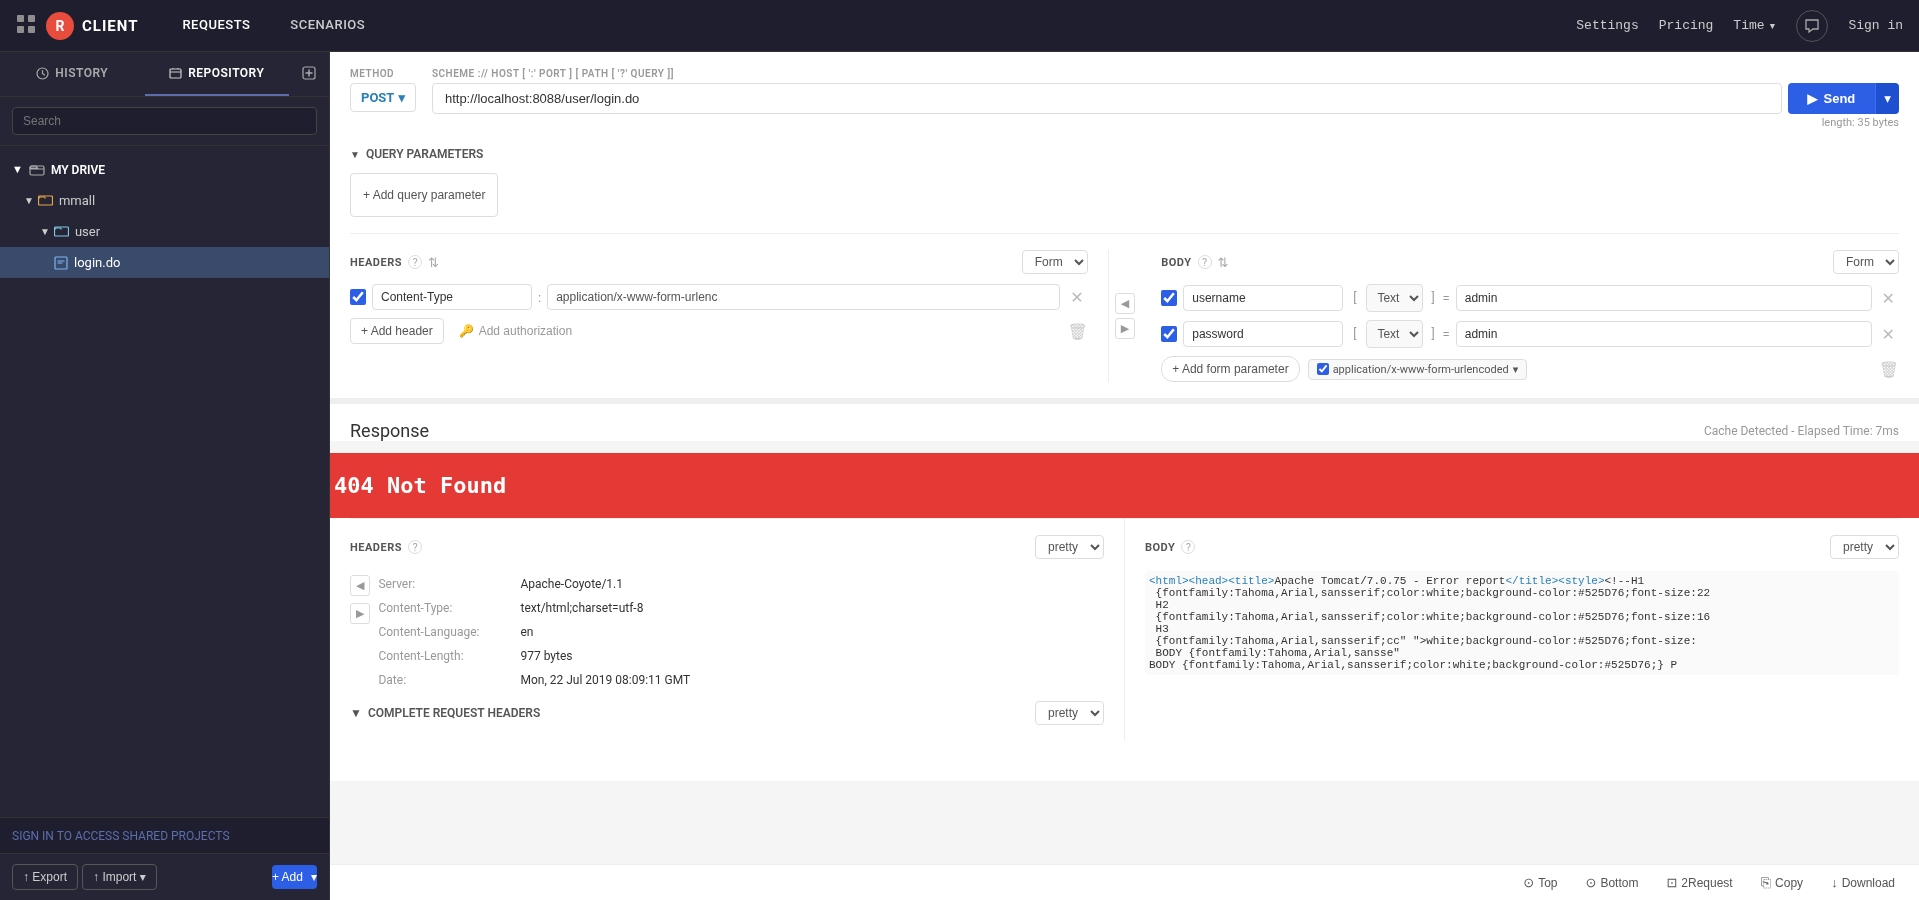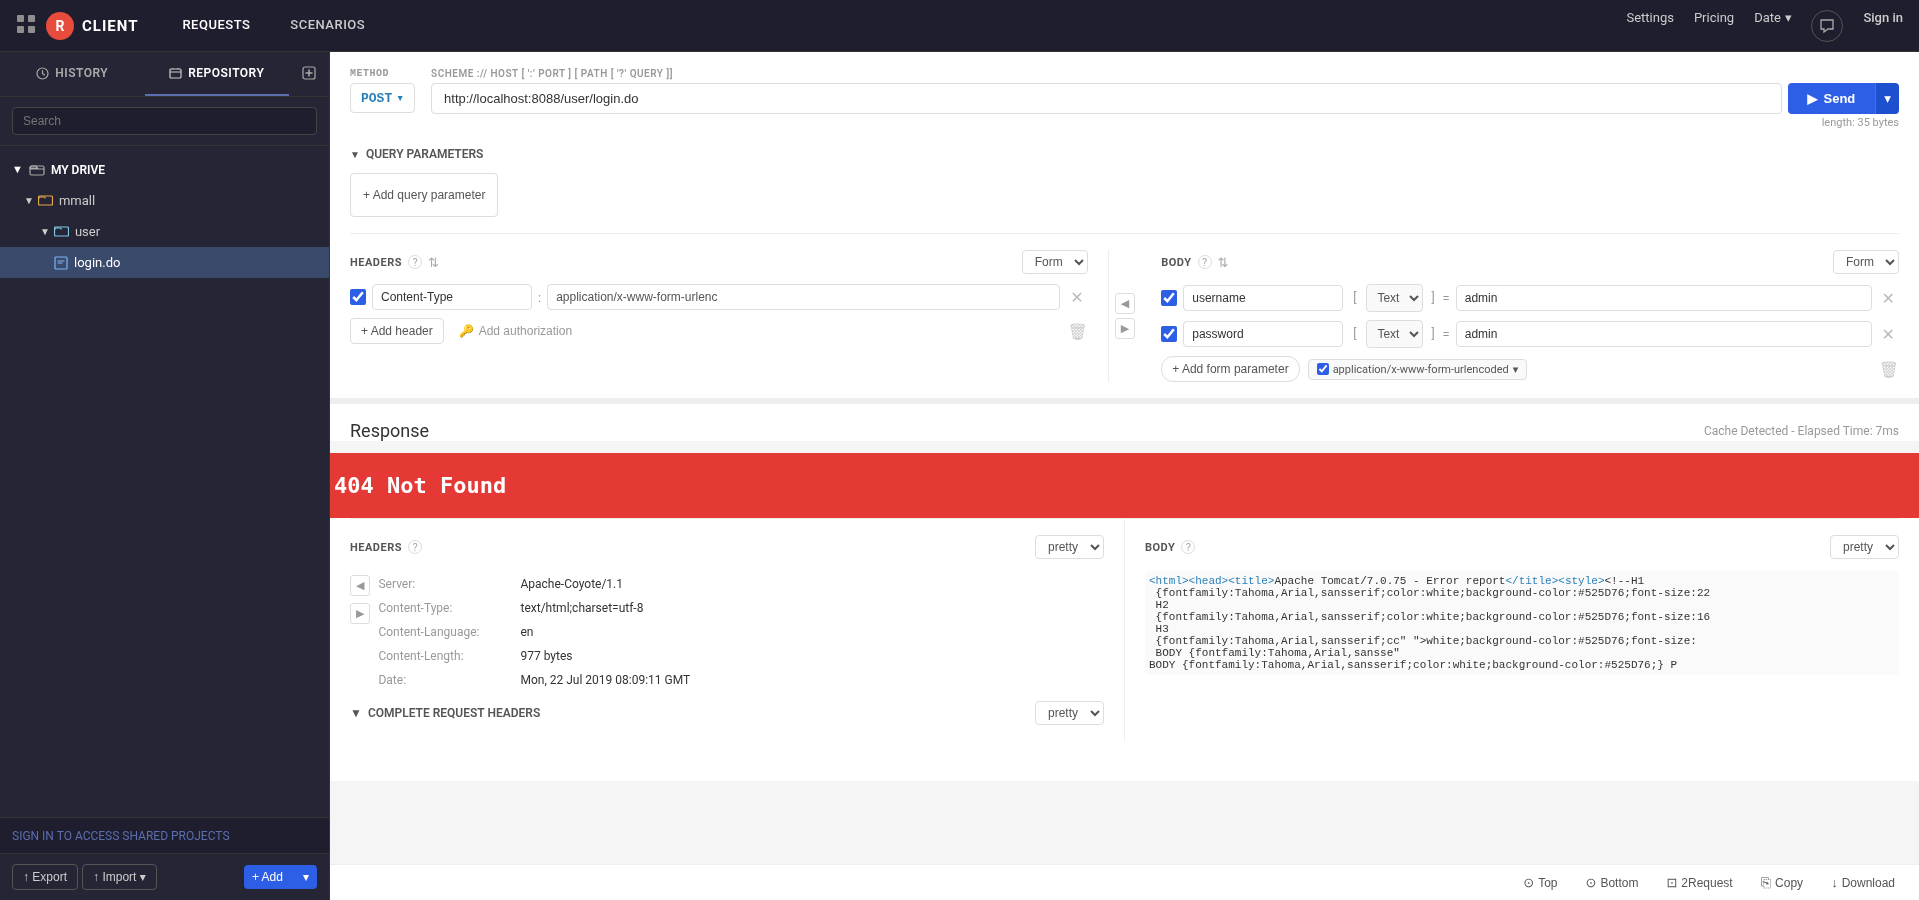--- a/index.html
+++ b/index.html
@@ -22,21 +22,21 @@
     }
     .top-nav .logo .app-name { font-weight: bold; font-size: 15px; letter-spacing: 1px; }
     .top-nav .nav-links { display: flex; gap: 0; }
     .top-nav .nav-link {
       padding: 0 20px; height: 60px; display: flex; align-items: center;
       color: #ccc; font-size: 13px; font-weight: 500; letter-spacing: 0.5px;
       cursor: pointer; text-transform: uppercase;
       border-bottom: 3px solid transparent;
     }
     .top-nav .nav-link.active { color: #fff; border-bottom: 3px solid #5b6eae; }
-    .top-nav .right-links { margin-left: auto; display: flex; align-items: flex-start; gap: 20px; }
+    .top-nav .right-links { margin-left: auto; display: flex; align-items: center; gap: 20px; font-family: Liberation Mono, monospace; }
     .top-nav .right-links .rl-item { color: #ccc; font-size: 13px; cursor: pointer; display: flex; align-items: center; gap: 4px; }
     .top-nav .right-links .chat-icon {
       width: 32px; height: 32px; border: 1px solid #555; border-radius: 50%;
       display: flex; align-items: center; justify-content: center; cursor: pointer;
     }
     .top-nav .right-links .sign-in { font-weight: 500; }
 
     
     .main-layout { display: flex; height: calc(100vh - 52px); }
 
@@ -57,21 +57,21 @@
     }
     .sidebar-content { flex: 1; overflow-y: auto; padding: 8px 0; }
     .tree-item { display: flex; align-items: center; padding: 6px 12px; cursor: pointer; color: #ccc; font-size: 13px; }
     .tree-item.active { background: #3a4a6b; color: #fff; }
     .tree-item .arrow { margin-right: 4px; font-size: 11px; }
     .tree-item .item-more { margin-left: auto; opacity: 0; font-size: 16px; }
     .sidebar-footer { padding: 10px 12px; border-top: 1px solid #333; background: #1e1e2e; }
     .sidebar-footer .sign-in-prompt { color: #5b6eae; font-size: 12px; cursor: pointer; }
     .sidebar-bottom { display: flex; align-items: center; justify-content: space-between; padding: 10px 12px; border-top: 1px solid #333; }
     .sidebar-bottom .btn-export-import { background: none; border: 1px solid #555; color: #ccc; padding: 5px 10px; border-radius: 4px; cursor: pointer; font-size: 12px; }
-    .sidebar-bottom .btn-add { background: #2c5fe6; color: #fff; border: none; padding: 5px 8px; border-radius: 4px; cursor: pointer; font-size: 12px; display: flex; align-items: center; gap: 20px; }
+    .sidebar-bottom .btn-add { background: #2c5fe6; color: #fff; border: none; padding: 5px 0; border-radius: 4px; cursor: pointer; font-size: 12px; display: flex; align-items: center; gap: 8px; }
 
     
     .main-content { flex: 1; overflow-y: auto; background: #f5f5f5; }
 
     
     .request-panel { background: #fff; border-bottom: 6px solid #eee; padding: 16px 20px; }
     .field-label { font-size: 10px; color: #999; font-weight: 600; letter-spacing: 0.5px; margin-bottom: 4px; text-transform: uppercase; }
     .method-select {
       display: flex; align-items: center; gap: 4px;
       background: #fff; border: 1px solid #ddd; border-radius: 4px;
@@ -227,21 +227,21 @@
     <span class="app-name">CLIENT</span>
   </div>
   <div class="nav-links">
     <div class="nav-link active">REQUESTS</div>
     <div class="nav-link">SCENARIOS</div>
   </div>
   <div class="right-links">
     <span class="rl-item">Settings</span>
     <span class="rl-item">Pricing</span>
     <span class="rl-item">
-      <span>Date</span>
+      <span>Time</span>
       <span>▾</span>
     </span>
     <div class="chat-icon">
       <svg width="16" height="16" viewBox="0 0 16 16" fill="none">
         <path d="M2 2h12v9H9l-4 3V11H2V2z" stroke="#aaa" stroke-width="1.3" fill="none"></path>
       </svg>
     </div>
     <span class="rl-item sign-in">Sign in</span>
   </div>
 </nav>
@@ -337,21 +337,21 @@
         <span>▾</span>
       </button>
     </div>
   </aside>
 
   <div class="main-content">
 
     <div class="request-panel">
       
       <div style="display:flex; gap:16px; margin-bottom:8px;">
-        <div style="flex:0 0 auto;font-family:Liberation Mono, monospace;">
+        <div style="flex:0 0 auto;">
           <div class="field-label">METHOD</div>
           <div class="method-select">
             <span style="color:#2980b9; font-weight:700;">POST</span>
             <span>▾</span>
           </div>
         </div>
         <div style="flex:1;">
           <div class="field-label">SCHEME :// HOST [ ':' PORT ] [ PATH [ '?' QUERY ]]</div>
           <div style="display:flex; gap:6px;">
             <input class="url-input" value="http://localhost:8088/user/login.do" style="flex: 1 1 0%;">

